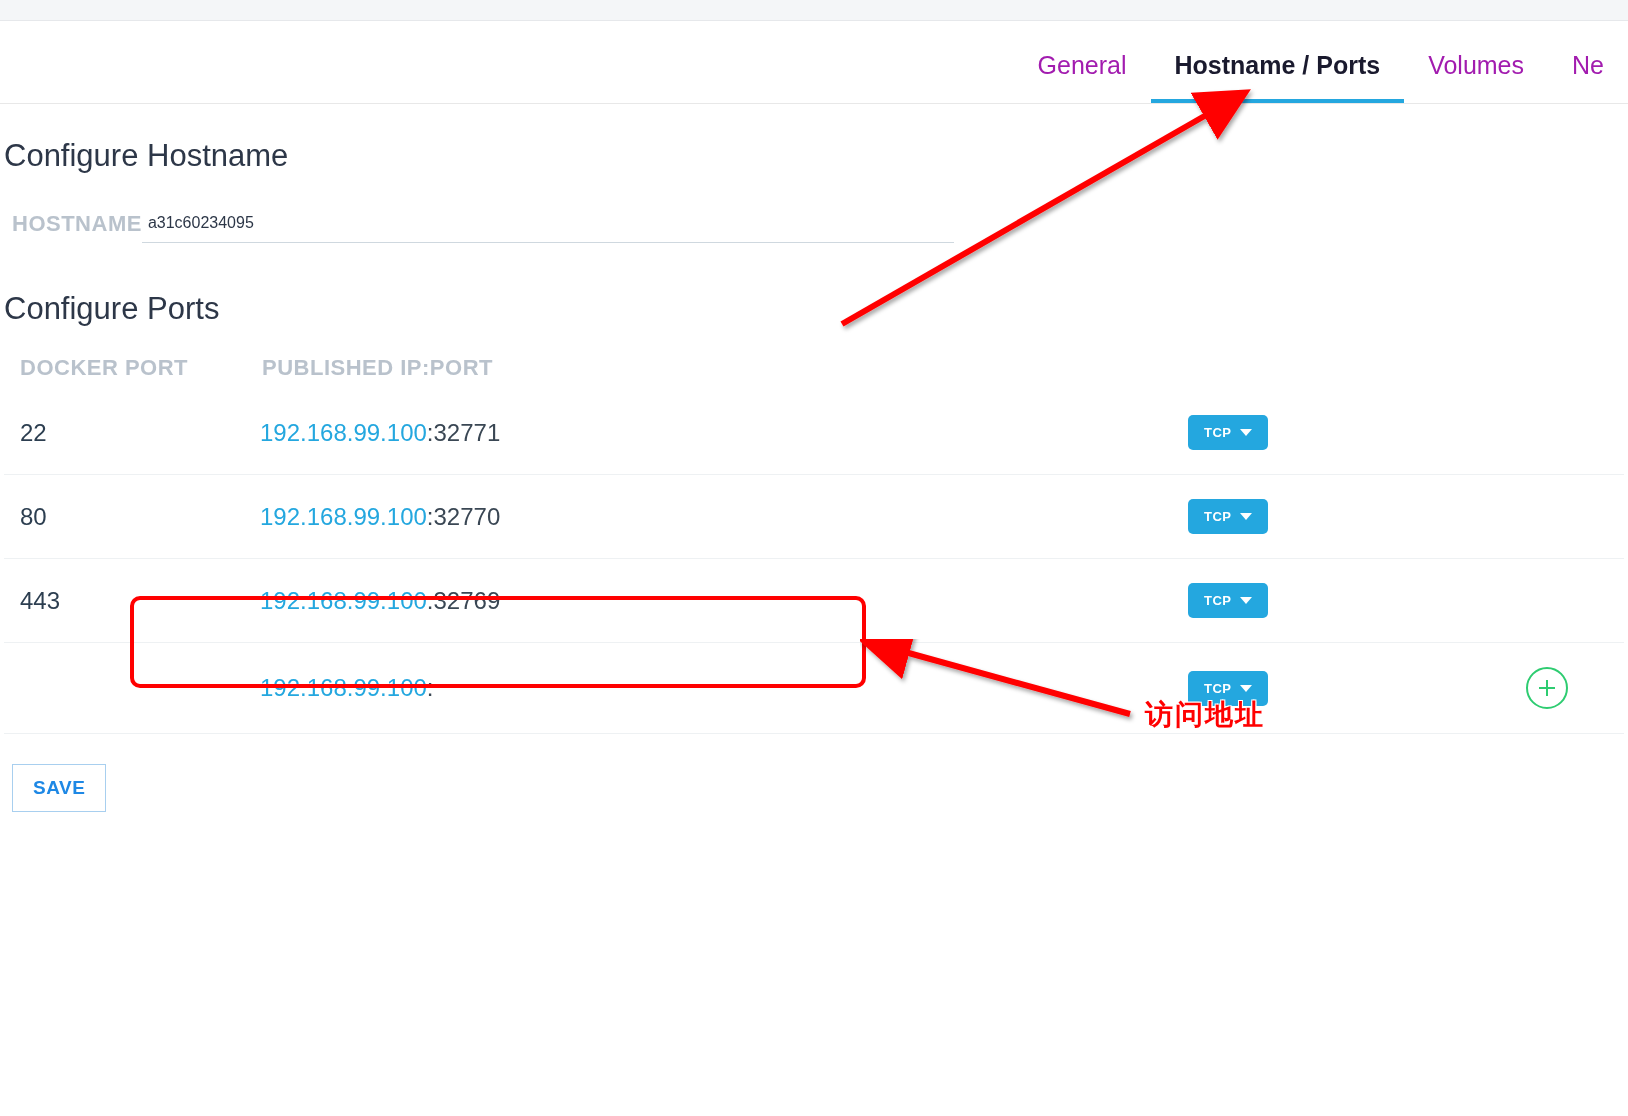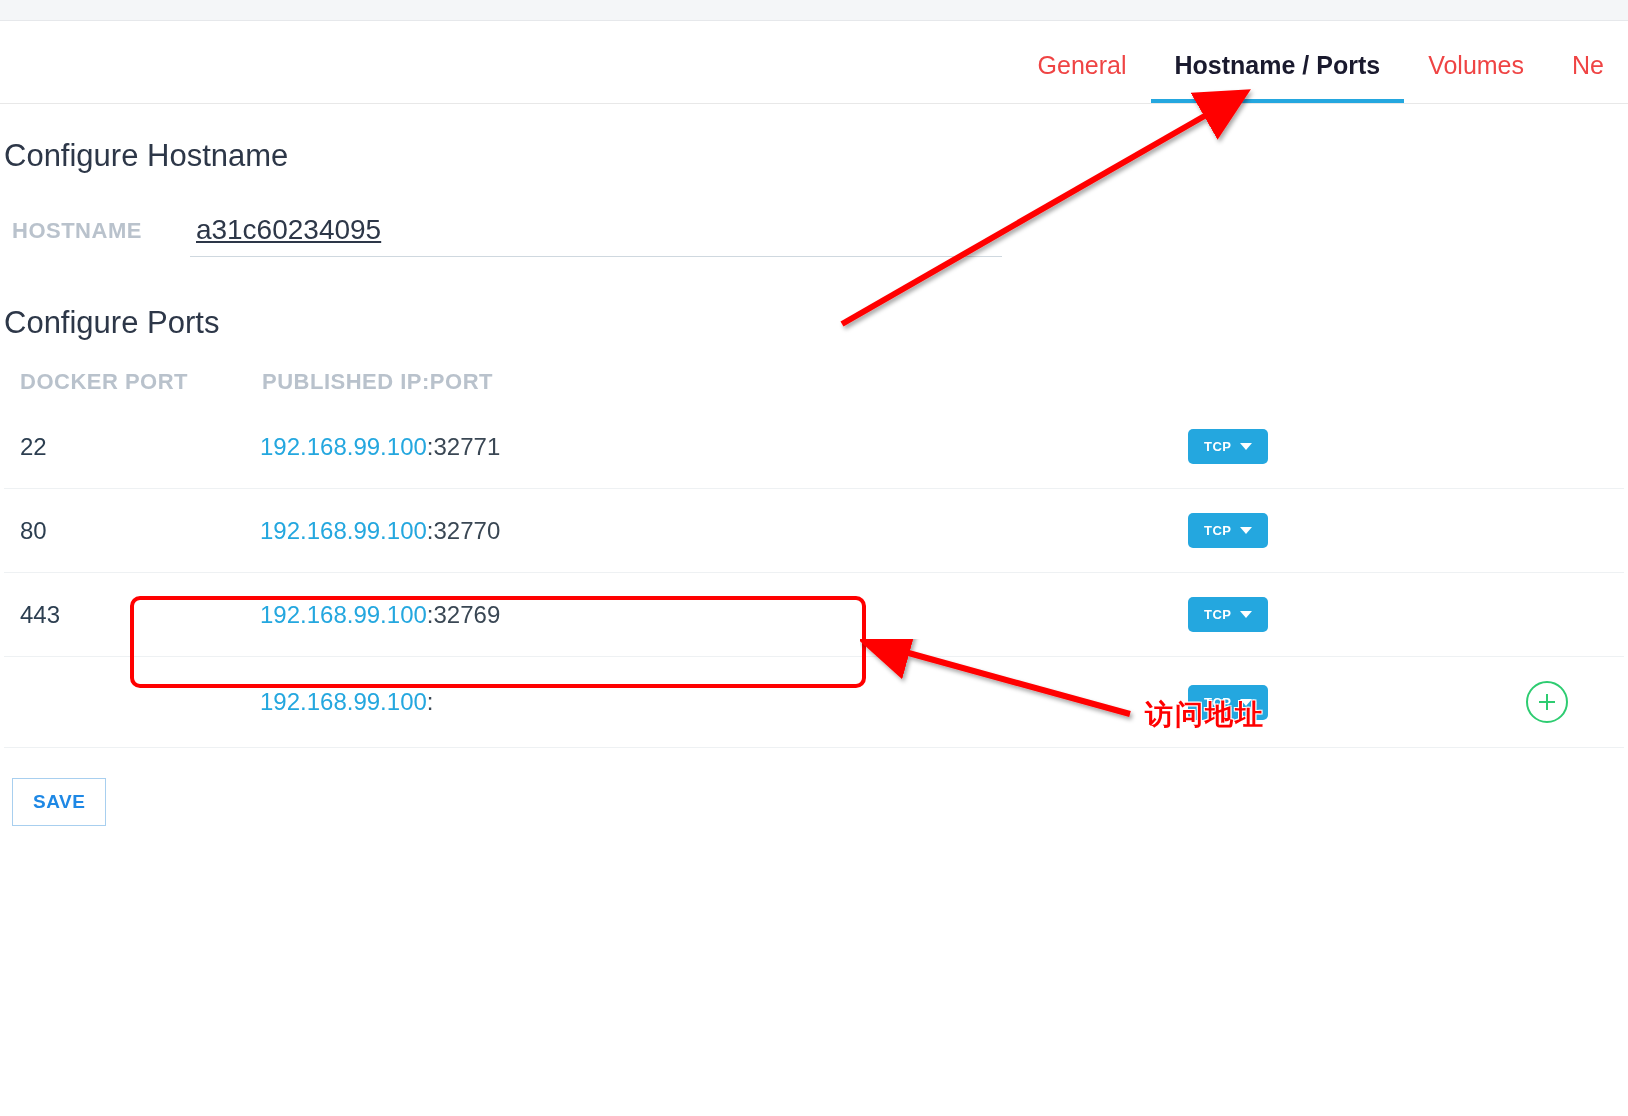--- a/index.html
+++ b/index.html
@@ -19,21 +19,21 @@
     display: flex;
     justify-content: flex-end;
     border-bottom: 1px solid #e8e8e8;
     padding: 0 0 0 0;
     height: 82px;
     overflow: hidden;
   }
   .tab {
     padding: 30px 24px 24px;
     font-size: 25px;
-    color: #ef4444;
+    color: #a21caf;
     cursor: pointer;
     position: relative;
     white-space: nowrap;
   }
   .tab.active {
     color: #1a1a2e;
     font-weight: 700;
   }
   .tab.active::after {
     content: "";
@@ -47,39 +47,37 @@
   }
   h2.section-title {
     font-weight: 400;
     font-size: 31px;
     color: #2d3748;
     margin: 34px 0 22px 0;
   }
   .field-row {
     display: flex;
     align-items: center;
-    gap: 48px;
     padding: 8px 8px 14px;
   }
   .field-label {
     color: #b9c2cc;
     font-weight: 700;
     letter-spacing: 0.5px;
     font-size: 22px;
   }
   .hostname-input {
     border: none;
     border-bottom: 1px solid #cfd8df;
-    font-size: 28px;
+    font-size: 16px;
     width: 800px;
     padding: 10px 6px;
     outline: none;
     color: #2d3748;
     background: transparent;
-    text-decoration: underline;
   }
   .ports-table {
     margin-top: 6px;
   }
   .thead {
     display: flex;
     padding: 6px 16px 10px;
     gap: 2px;
   }
   .th {

